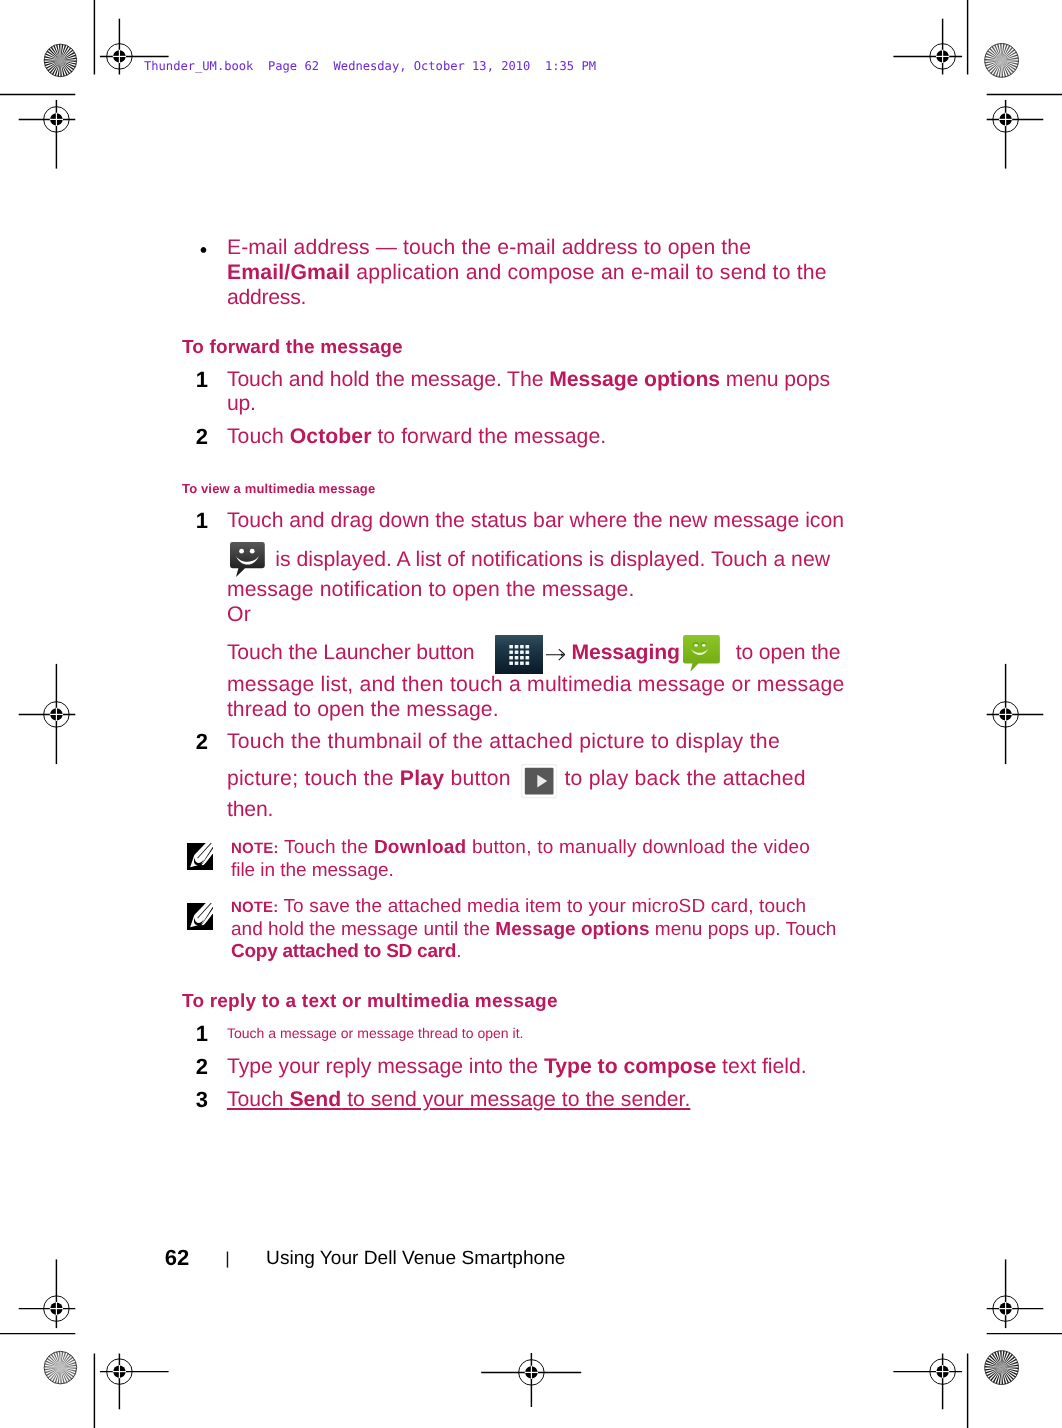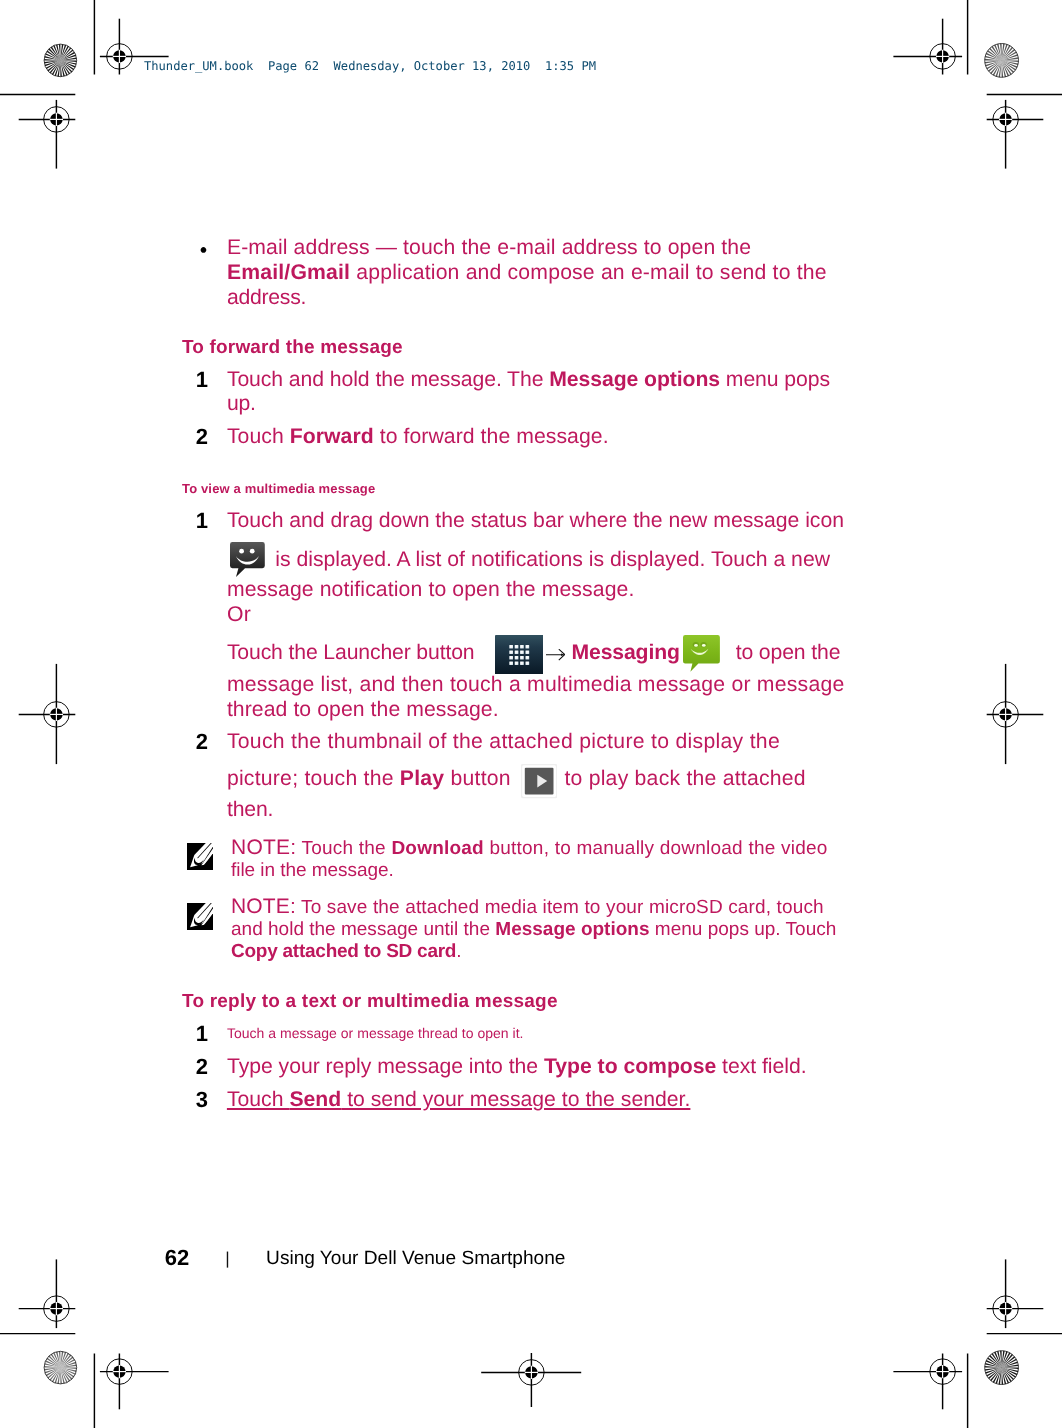--- a/index.html
+++ b/index.html
@@ -7,28 +7,28 @@
   body{width:1062px;height:1428px;position:relative;overflow:hidden;
        font-family:"Liberation Sans", sans-serif;color:#000;
        text-rendering:geometricPrecision;-webkit-font-smoothing:antialiased;}
   .page{transform:translateZ(0);}
   .page{position:absolute;left:0;top:0;width:1062px;height:1428px;background:#fff;overflow:hidden;}
 
   .marks{position:absolute;left:0;top:0;}
 
   .hdr{position:absolute;left:144.0px;top:59.7px;
        font-family:"DejaVu Sans Mono", monospace;font-size:12.12px;line-height:12.12px;
-       color:#0c4a6e;white-space:pre;}
+       color:#6d28d9;white-space:pre;}
 
   .body{position:absolute;left:0;top:0;width:1062px;height:1428px;}
 
   .ln,.hd,.nt{position:absolute;white-space:pre;color:#be185d;}
   .hd{font-weight:bold;}
   .bd{font-weight:bold;}
-  .nl{font-weight:normal;font-size:21px;margin-top:48px;}
+  .nl{font-weight:bold;font-size:15px;margin-top:48px;}
   .num{position:absolute;left:185.9px;width:22px;text-align:right;
        font-weight:bold;font-size:22px;line-height:22px;white-space:pre;}
   .bulletdot{position:absolute;left:199.8px;top:240.0px;
              font-size:21.2px;line-height:21.2px;}
 
   .footer{position:absolute;left:0;top:0;width:956px;height:1428px;}
   .footer span{position:absolute;white-space:pre;}
   .footer .pn{left:164.7px;top:1246.9px;font-weight:bold;font-size:22px;line-height:22px;}
   .footer .sep{left:225.2px;top:1250.2px;font-size:17.2px;line-height:17.2px;color:#111;}
   .footer .ft{left:266.1px;top:1249.2px;font-size:19.1px;line-height:19.1px;letter-spacing:0.0px;}
@@ -304,21 +304,21 @@
   <div class="hdr">Thunder_UM.book  Page 62  Wednesday, October 13, 2010  1:35 PM</div>
 
   <div class="body">
     <span class="bulletdot">•</span>
     <div class="ln" style="left:226.9px;top:236.85px;font-size:21.2px;line-height:21.2px;letter-spacing:0.1134px;"><span>E-mail address — touch the e-mail address to open the</span></div>
     <div class="ln" style="left:226.9px;top:262.05px;font-size:21.2px;line-height:21.2px;letter-spacing:0.1819px;"><span class="bd">Email/Gmail</span><span> application and compose an e-mail to send to the</span></div>
     <div class="ln" style="left:226.9px;top:286.85px;font-size:21.2px;line-height:21.2px;letter-spacing:-0.2500px;"><span>address.</span></div>
     <div class="hd" style="left:182.0px;top:337.91px;font-size:19.0px;line-height:19.0px;letter-spacing:0.1614px;"><span>To forward the message</span></div>
     <div class="ln" style="left:226.9px;top:368.65px;font-size:21.2px;line-height:21.2px;letter-spacing:-0.0742px;"><span>Touch and hold the message. The </span><span class="bd">Message options</span><span> menu pops</span></div>
     <div class="ln" style="left:226.9px;top:393.45px;font-size:21.2px;line-height:21.2px;letter-spacing:-0.1863px;"><span>up.</span></div>
-    <div class="ln" style="left:226.9px;top:426.25px;font-size:21.2px;line-height:21.2px;letter-spacing:0.0679px;"><span>Touch </span><span class="bd">Forward</span><span> to forward the message.</span></div>
+    <div class="ln" style="left:226.9px;top:426.25px;font-size:21.2px;line-height:21.2px;letter-spacing:0.0679px;"><span>Touch </span><span class="bd">October</span><span> to forward the message.</span></div>
     <div class="hd" style="left:182.0px;top:478.81px;font-size:13px;line-height:19.0px;letter-spacing:0.1533px;"><span>To view a multimedia message</span></div>
     <div class="ln" style="left:226.9px;top:510.05px;font-size:21.2px;line-height:21.2px;letter-spacing:-0.0011px;"><span>Touch and drag down the status bar where the new message icon</span></div>
     <div class="ln" style="left:226.9px;top:549.05px;font-size:21.2px;line-height:21.2px;letter-spacing:0.0074px;"><span class="ic ic-newmsg" style="width: 48.32px;"><svg width="34.8" height="35.0" viewBox="0 0 348 350" xmlns="http://www.w3.org/2000/svg" style="left: 3.32px;">
             <defs>
               <linearGradient id="gNew_1" x1="0" y1="0" x2="0" y2="1">
                 <stop offset="0" stop-color="#585858"></stop>
                 <stop offset="0.38" stop-color="#3d3d3d"></stop>
                 <stop offset="1" stop-color="#111111"></stop>
               </linearGradient>
             </defs>

